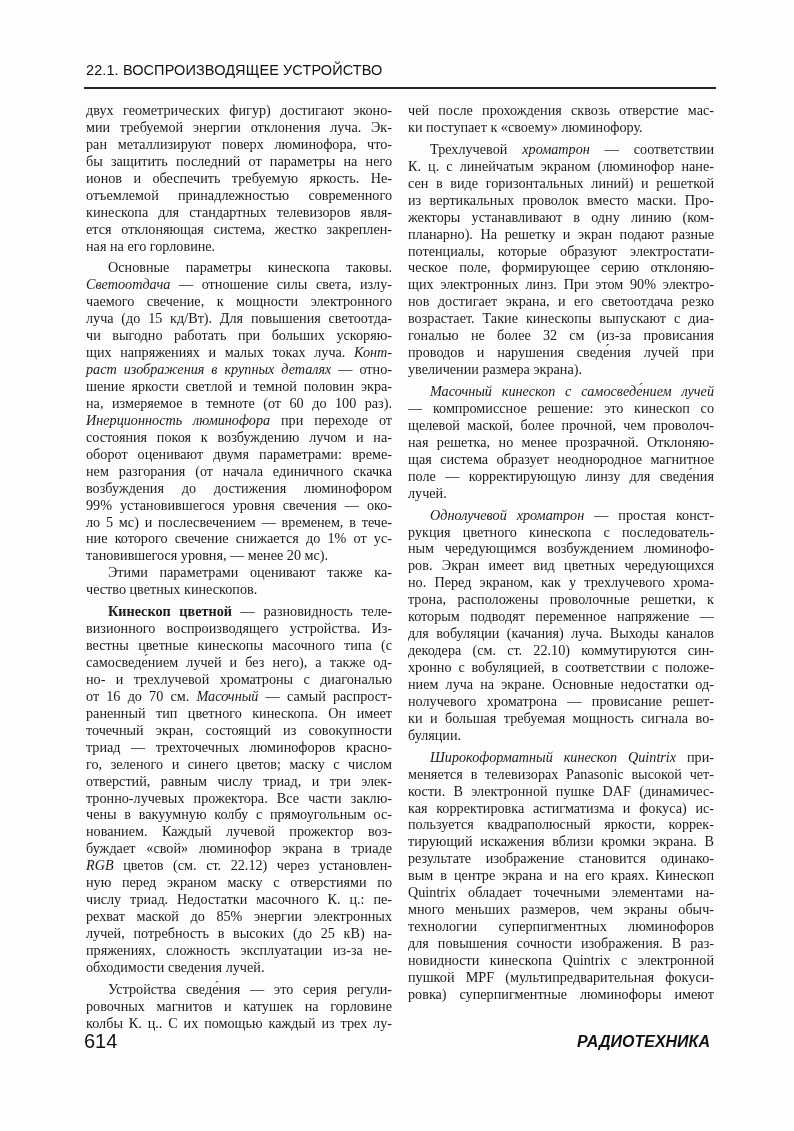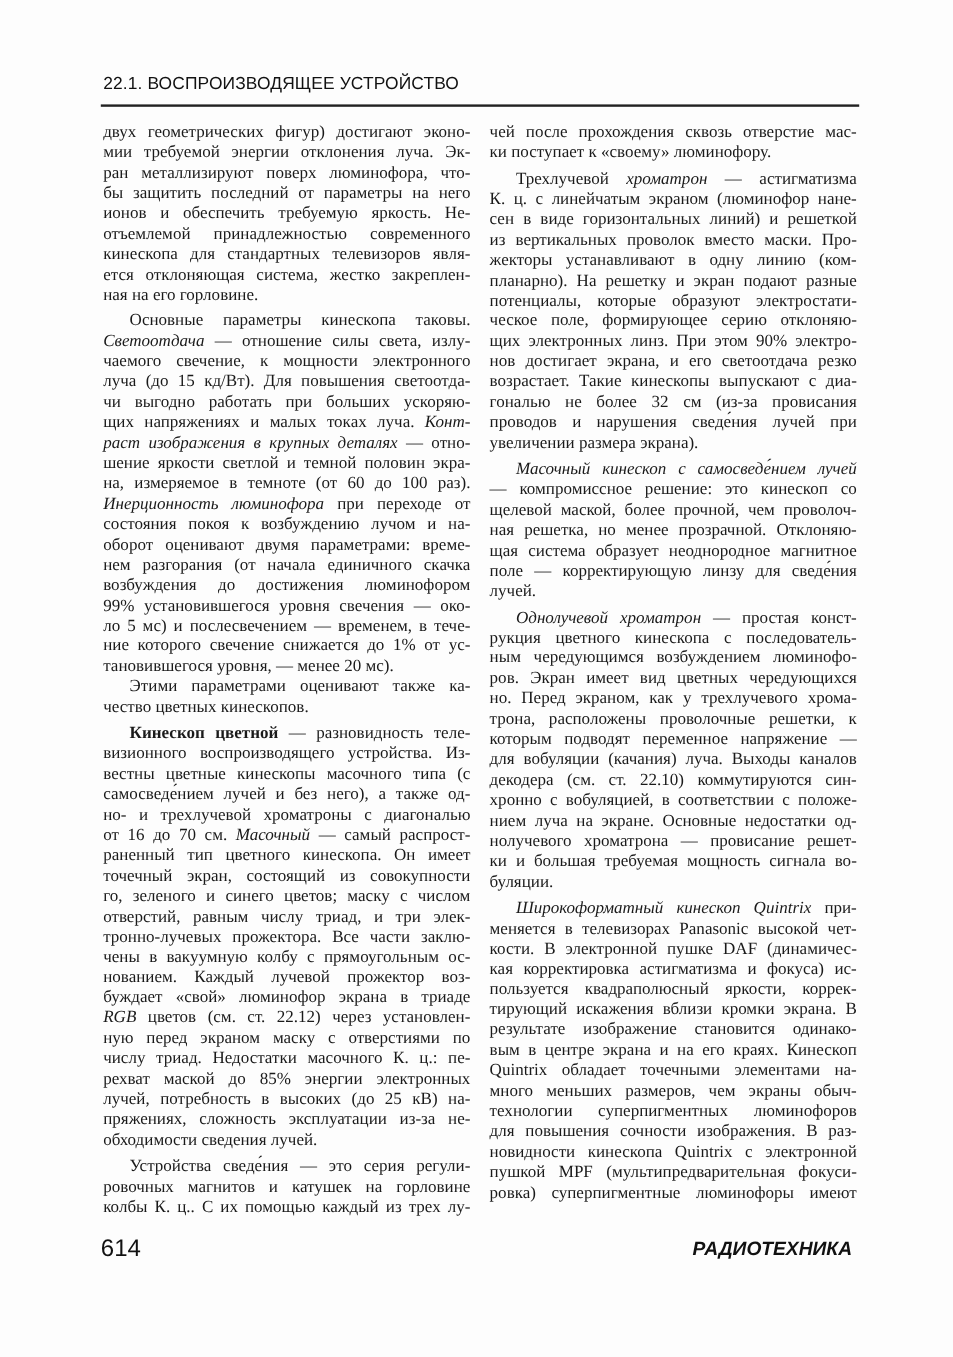--- a/index.html
+++ b/index.html
@@ -73,20 +73,21 @@
     <span class="ln last"><span>чество цветных кинескопов.</span></span>
     <span class="gap"></span>
     <span class="ln indent"><b>Кинескоп цветной</b><span> — разновидность теле-</span></span>
     <span class="ln"><span>визионного воспроизводящего устройства. Из-</span></span>
     <span class="ln"><span>вестны цветные кинескопы масочного типа (с</span></span>
     <span class="ln"><span>самосведе́нием лучей и без него), а также од-</span></span>
     <span class="ln"><span>но- и трехлучевой хроматроны с диагональю</span></span>
     <span class="ln"><span>от 16 до 70 см. </span><i>Масочный</i><span> — самый распрост-</span></span>
     <span class="ln"><span>раненный тип цветного кинескопа. Он имеет</span></span>
     <span class="ln"><span>точечный экран, состоящий из совокупности</span></span>
+    <span class="ln"><span>триад — трехточечных люминофоров красно-</span></span>
     <span class="ln"><span>го, зеленого и синего цветов; маску с числом</span></span>
     <span class="ln"><span>отверстий, равным числу триад, и три элек-</span></span>
     <span class="ln"><span>тронно-лучевых прожектора. Все части заклю-</span></span>
     <span class="ln"><span>чены в вакуумную колбу с прямоугольным ос-</span></span>
     <span class="ln"><span>нованием. Каждый лучевой прожектор воз-</span></span>
     <span class="ln"><span>буждает «свой» люминофор экрана в триаде</span></span>
     <span class="ln"><i>RGB</i><span> цветов (см. ст. 22.12) через установлен-</span></span>
     <span class="ln"><span>ную перед экраном маску с отверстиями по</span></span>
     <span class="ln"><span>числу триад. Недостатки масочного К. ц.: пе-</span></span>
     <span class="ln"><span>рехват маской до 85% энергии электронных</span></span>
@@ -95,21 +96,21 @@
     <span class="ln last"><span>обходимости сведения лучей.</span></span>
     <span class="gap"></span>
     <span class="ln indent"><span>Устройства сведе́ния — это серия регули-</span></span>
     <span class="ln"><span>ровочных магнитов и катушек на горловине</span></span>
     <span class="ln"><span>колбы К. ц.. С их помощью каждый из трех лу-</span></span>
   </div>
 <div class="col right" id="col-right">
     <span class="ln"><span>чей после прохождения сквозь отверстие мас-</span></span>
     <span class="ln last"><span>ки поступает к «своему» люминофору.</span></span>
     <span class="gap"></span>
-    <span class="ln indent"><span>Трехлучевой </span><i>хроматрон</i><span> — астигматизма</span></span>
+    <span class="ln indent"><span>Трехлучевой </span><i>хроматрон</i><span> — соответствии</span></span>
     <span class="ln"><span>К. ц. с линейчатым экраном (люминофор нане-</span></span>
     <span class="ln"><span>сен в виде горизонтальных линий) и решеткой</span></span>
     <span class="ln"><span>из вертикальных проволок вместо маски. Про-</span></span>
     <span class="ln"><span>жекторы устанавливают в одну линию (ком-</span></span>
     <span class="ln"><span>планарно). На решетку и экран подают разные</span></span>
     <span class="ln"><span>потенциалы, которые образуют электростати-</span></span>
     <span class="ln"><span>ческое поле, формирующее серию отклоняю-</span></span>
     <span class="ln"><span>щих электронных линз. При этом 90% электро-</span></span>
     <span class="ln"><span>нов достигает экрана, и его светоотдача резко</span></span>
     <span class="ln"><span>возрастает. Такие кинескопы выпускают с диа-</span></span>

